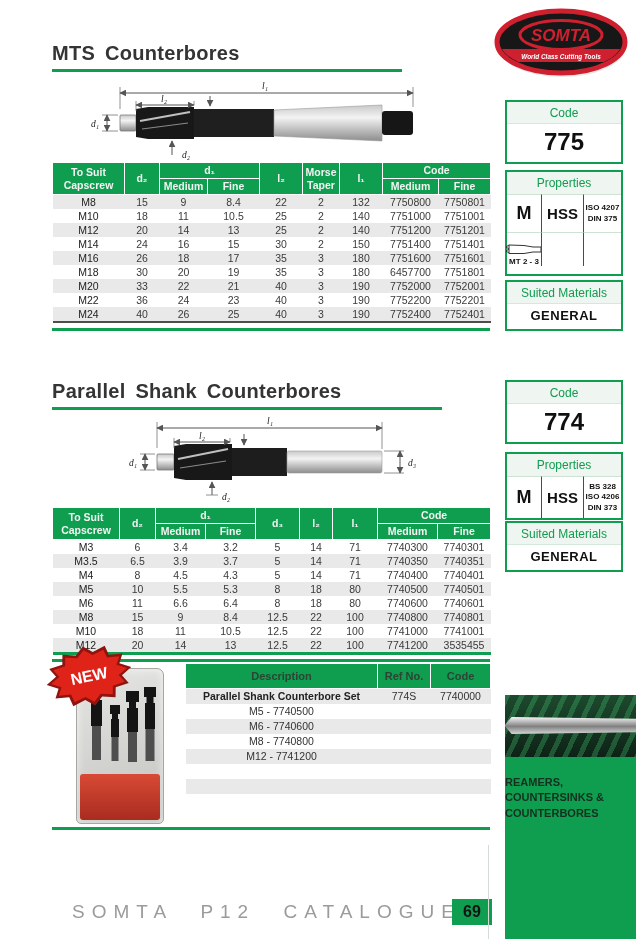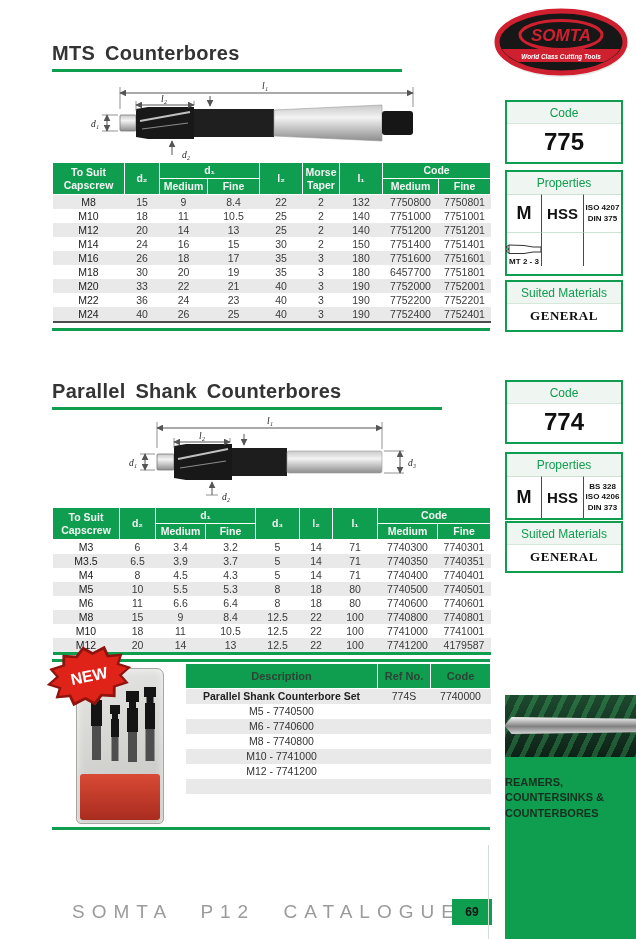--- a/index.html
+++ b/index.html
@@ -60,21 +60,21 @@
   .props-grid{display:grid;grid-template-columns:34px 42px 1fr;}
   .props-grid>div{
     border-left:1px solid #b91c1c;border-top:1px solid #cfe3d4;
     display:flex;flex-direction:column;align-items:center;justify-content:center;text-align:center;
   }
   .props-grid>div:nth-child(3n+1){border-left:none;}
   .cell-m{font-size:18px;font-weight:bold;color:#111;}
   .cell-hss{font-size:15px;font-weight:bold;color:#111;}
   .cell-std{font-size:8px;font-weight:bold;color:#111;line-height:1.3;white-space:pre-line;}
   .cell-taper{font-size:8px;font-weight:bold;color:#111;}
-  .suited-val{font-size:13px;font-weight:bold;color:#101010;text-align:center;padding:4px 0 6px;letter-spacing:.5px;font-family:Liberation Serif, serif;}
+  .suited-val{font-size:13px;font-weight:bold;color:#101010;text-align:center;padding:4px 0 6px;letter-spacing:.5px;}
 
   
   .dim-line{stroke:#555;stroke-width:1;fill:none;}
   .dim-ext{stroke:#777;stroke-width:.8;}
   .dim-txt{font-size:9.5px;fill:#222;font-style:italic;font-family:"Liberation Serif",serif;}
 
   
   #product-photo{
     left:76px;top:668px;width:88px;height:156px;z-index:2;
     background:linear-gradient(160deg,#e6e6e4,#c2c2bf);
@@ -106,21 +106,21 @@
     line-height:1.4;white-space:pre-line;
   }
 
   
   #footer-text{
     left:72px;top:901px;font-size:19px;color:#9b9b9b;
     letter-spacing:7px;word-spacing:16px;
   }
   #page-num{
     left:452px;top:899px;width:40px;height:26px;background:var(--green);
-    color:#141414;font-size:12px;font-weight:bold;text-align:center;line-height:26px;
+    color:#141414;font-size:16px;font-weight:bold;text-align:center;line-height:26px;
   }
   #edge-line{left:488px;top:845px;width:1px;height:94px;background:#d4dcd5;}
 </style>
 </head>
 <body>
 
 <svg id="logo" class="abs" viewBox="0 0 142 74">
   <defs>
       <clipPath id="lc">
         <ellipse cx="71" cy="36" rx="61" ry="28"></ellipse>
@@ -489,21 +489,21 @@
       </tr>
       <tr>
         <td class="bold-cell">M12</td>
         <td>20</td>
         <td>14</td>
         <td>13</td>
         <td>12.5</td>
         <td>22</td>
         <td>100</td>
         <td>7741200</td>
-        <td>4179587</td>
+        <td>3535455</td>
       </tr>
     </tbody>
 </table>
 <div class="abs rule-green" style="left:52px;top:659px;width:438px;"></div>
 
 <div class="abs side-box" style="top:380px;">
   <div class="side-head">Code</div>
   <div class="code-val">774</div>
 </div>
 <div class="abs side-box" style="top:452px;">
@@ -581,25 +581,20 @@
         <td>M6 - 7740600</td>
         <td></td>
         <td></td>
       </tr>
       <tr>
         <td>M8 - 7740800</td>
         <td></td>
         <td></td>
       </tr>
       <tr>
-        <td>M10 - 7741000</td>
-        <td></td>
-        <td></td>
-      </tr>
-      <tr>
         <td>M12 - 7741200</td>
         <td></td>
         <td></td>
       </tr>
       <tr>
         <td></td>
         <td></td>
         <td></td>
       </tr>
       <tr>

